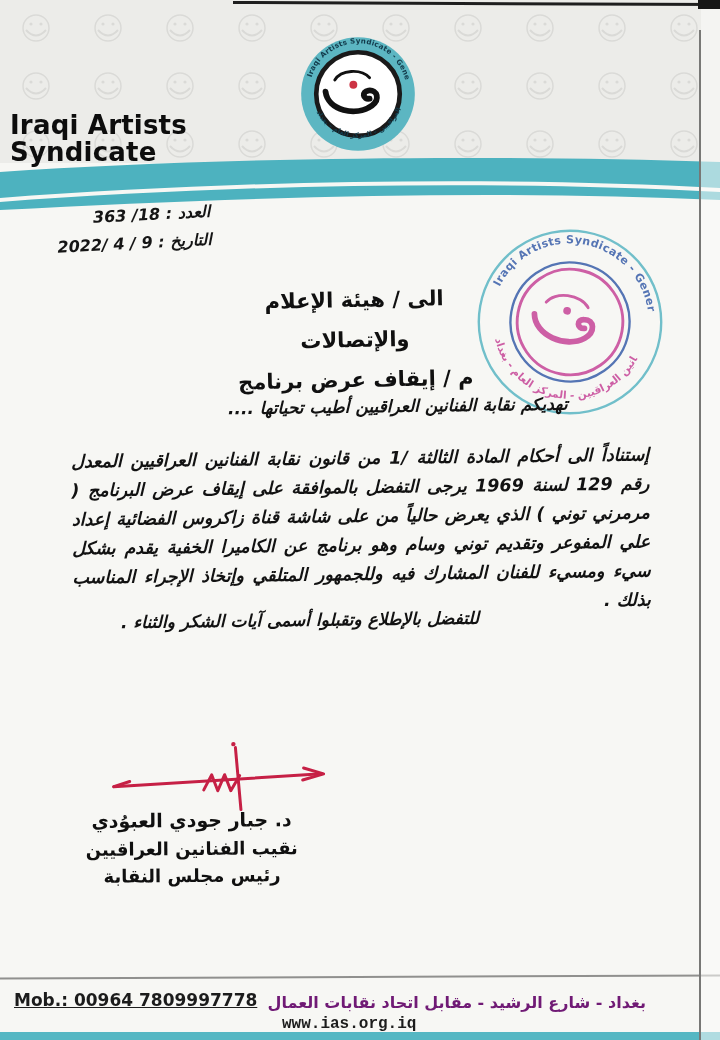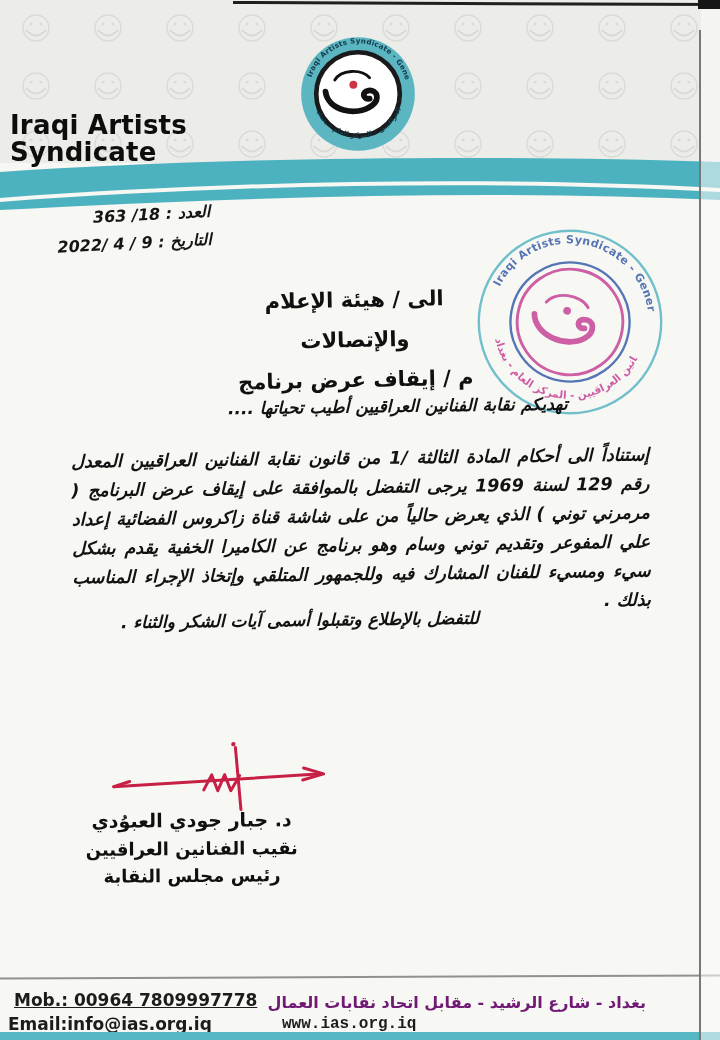--- a/index.html
+++ b/index.html
@@ -147,21 +147,20 @@
     </svg>
     <div class="sig-text">
       <div class="name">د. جبار جودي العبوُدي</div>
       <div class="title">نقيب الفنانين العراقيين</div>
       <div class="title">رئيس مجلس النقابة</div>
     </div>
   </div>
 
   <div class="rule"></div>
   <div class="f-mob">Mob.: 00964 7809997778</div>
-  <div class="f-email">Email:info@ias.org.iq</div>
   <div class="f-web">www.ias.org.iq</div>
   <div class="f-addr">بغداد - شارع الرشيد - مقابل اتحاد نقابات العمال</div>
   <div class="f-fb">www.facebook.com/ias.org.iq</div>
   <div class="bottom-bar"></div>
 
   <div class="scan-right-strip"></div>
   <div class="scan-top"></div>
   <div class="scan-corner"></div>
   <div class="scan-right"></div>
 

